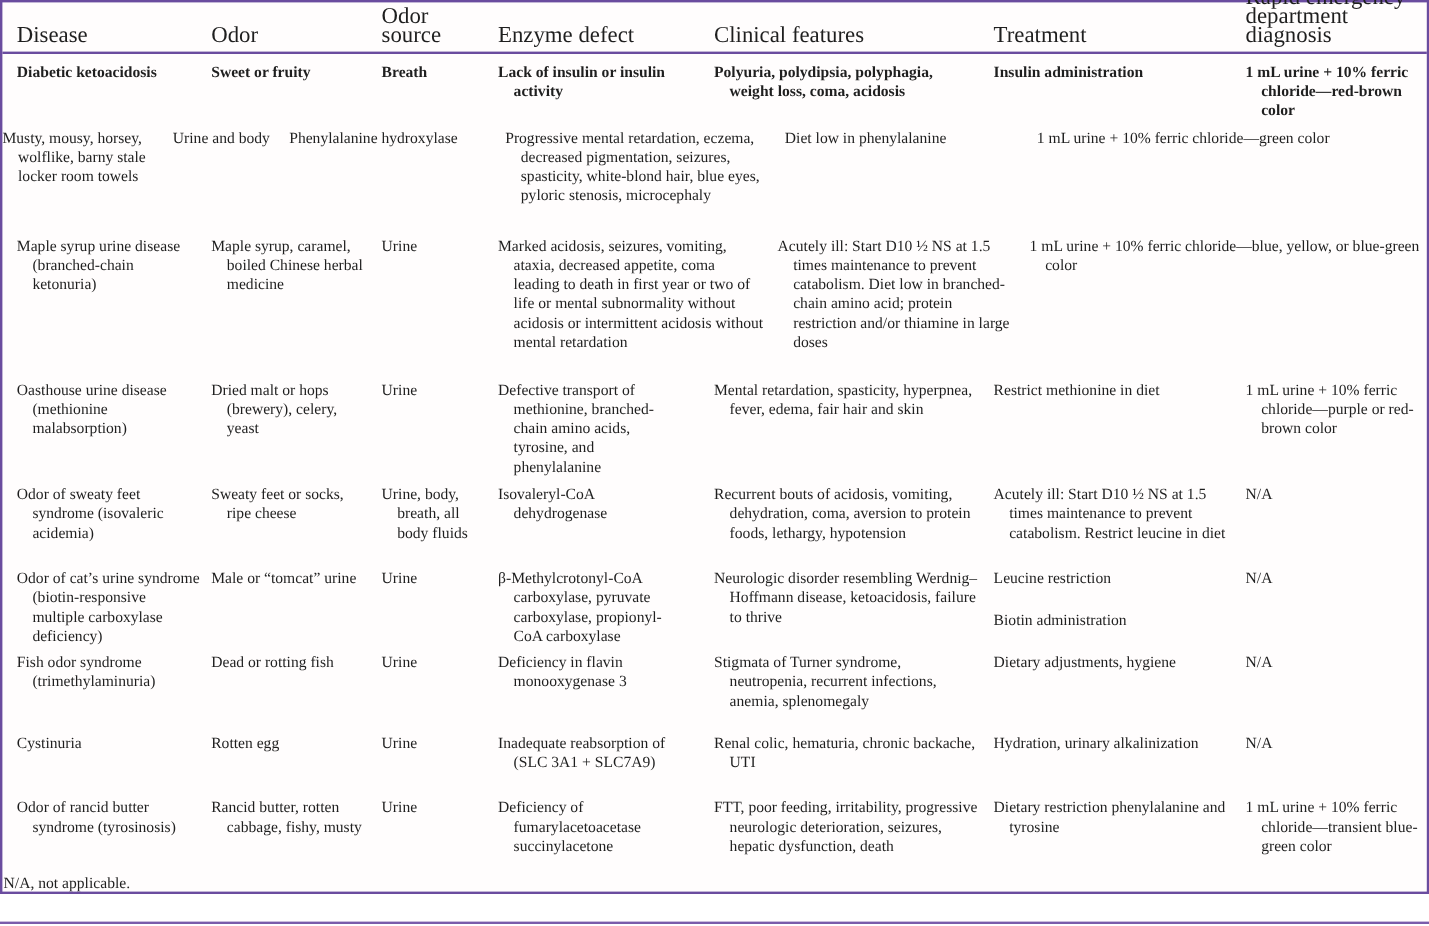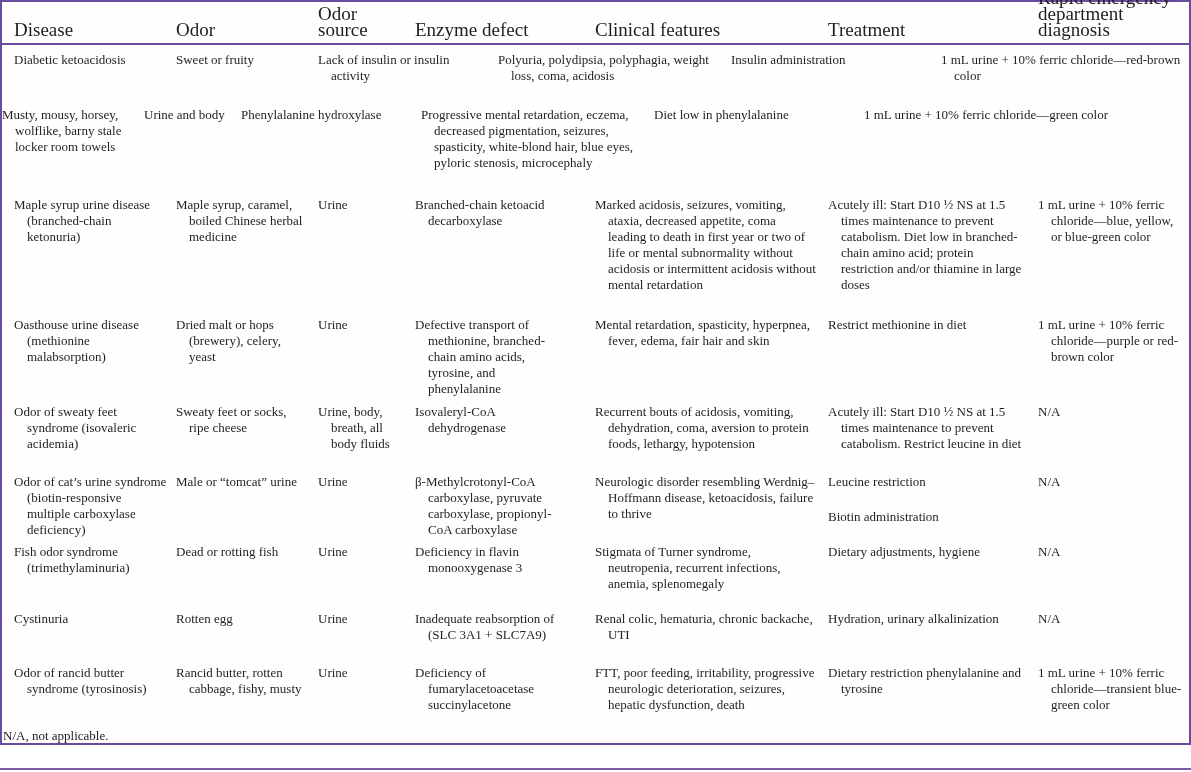--- a/index.html
+++ b/index.html
@@ -27,21 +27,21 @@
     border-bottom: 2px solid #6a4c9f;
   }
   .hcell {
     font-size: 19px;
     line-height: 16px;
     padding-bottom: 5px;
     white-space: pre-line;
     font-weight: normal;
   }
   .row { display: flex; }
-  .r1 { height: 55px; }
+  .r1 { height: 55px; font-weight: bold; }
   .r2 { height: 90px; }
   .r3 { height: 120px; }
   .r4 { height: 87px; }
   .r5 { height: 70px; }
   .r6 { height: 70px; }
   .r7 { height: 67px; }
   .r8 { height: 54px; }
   .r9 { height: 82px; }
   .cell {
     padding-top: 7px;
@@ -94,20 +94,23 @@
 department diagnosis</div>
     </div>
 
     <div class="row r1">
       <div class="cell c1">
           <div class="p">Diabetic ketoacidosis</div>
         </div>
       <div class="cell c2">
           <div class="p">Sweet or fruity</div>
         </div>
+      <div class="cell c3">
+          <div class="p">Breath</div>
+        </div>
       <div class="cell c4">
           <div class="p">Lack of insulin or insulin activity</div>
         </div>
       <div class="cell c5">
           <div class="p">Polyuria, polydipsia, polyphagia, weight loss, coma, acidosis</div>
         </div>
       <div class="cell c6">
           <div class="p">Insulin administration</div>
         </div>
       <div class="cell c7">
@@ -138,23 +141,20 @@
 
     <div class="row r3">
       <div class="cell c1">
           <div class="p">Maple syrup urine disease (branched-chain ketonuria)</div>
         </div>
       <div class="cell c2">
           <div class="p">Maple syrup, caramel, boiled Chinese herbal medicine</div>
         </div>
       <div class="cell c3">
           <div class="p">Urine</div>
-        </div>
-      <div class="cell c4">
-          <div class="p">Branched-chain ketoacid decarboxylase</div>
         </div>
       <div class="cell c5">
           <div class="p">Marked acidosis, seizures, vomiting, ataxia, decreased appetite, coma leading to death in first year or two of life or mental subnormality without acidosis or intermittent acidosis without mental retardation</div>
         </div>
       <div class="cell c6">
           <div class="p">Acutely ill: Start D10 ½ NS at 1.5 times maintenance to prevent catabolism. Diet low in branched-chain amino acid; protein restriction and/or thiamine in large doses</div>
         </div>
       <div class="cell c7">
           <div class="p">1 mL urine + 10% ferric chloride—blue, yellow, or blue-green color</div>
         </div>

